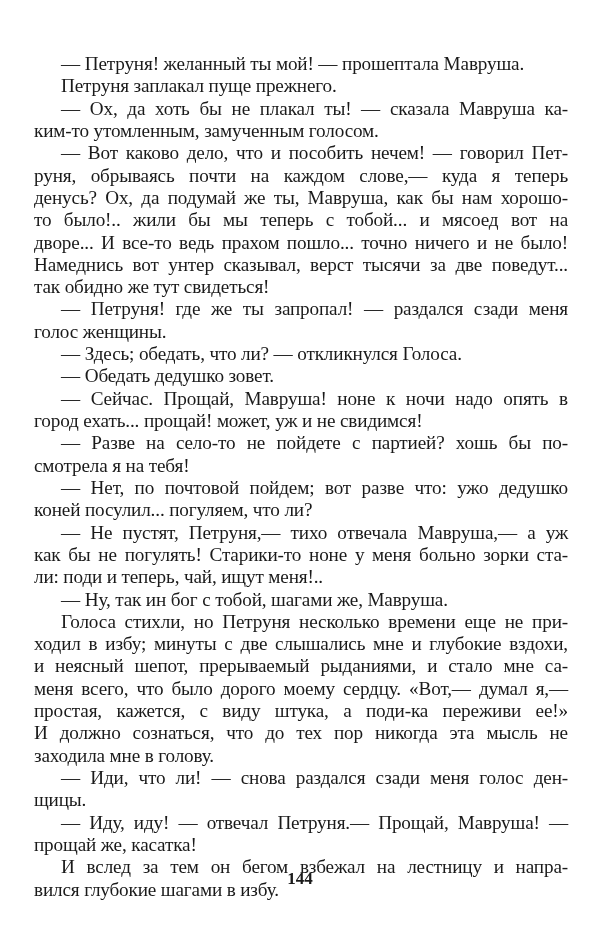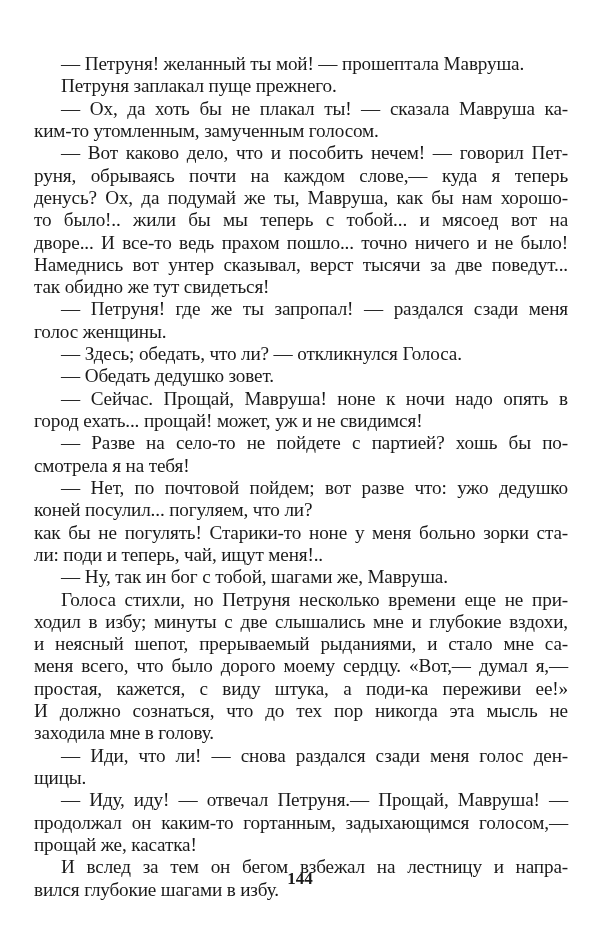--- a/index.html
+++ b/index.html
@@ -40,31 +40,31 @@
     <span class="line indent">— Петруня! где же ты запропал! — раздался сзади меня</span>
     <span class="line last">голос женщины.</span>
     <span class="line indent last">— Здесь; обедать, что ли? — откликнулся Голоса.</span>
     <span class="line indent last">— Обедать дедушко зовет.</span>
     <span class="line indent">— Сейчас. Прощай, Мавруша! ноне к ночи надо опять в</span>
     <span class="line last">город ехать... прощай! может, уж и не свидимся!</span>
     <span class="line indent">— Разве на село-то не пойдете с партией? хошь бы по-</span>
     <span class="line last">смотрела я на тебя!</span>
     <span class="line indent">— Нет, по почтовой пойдем; вот разве что: ужо дедушко</span>
     <span class="line last">коней посулил... погуляем, что ли?</span>
+    <span class="line indent">— Не пустят, Петруня,— тихо отвечала Мавруша,— а уж</span>
     <span class="line">как бы не погулять! Старики-то ноне у меня больно зорки ста-</span>
     <span class="line last">ли: поди и теперь, чай, ищут меня!..</span>
     <span class="line indent last">— Ну, так ин бог с тобой, шагами же, Мавруша.</span>
     <span class="line indent">Голоса стихли, но Петруня несколько времени еще не при-</span>
     <span class="line">ходил в избу; минуты с две слышались мне и глубокие вздохи,</span>
     <span class="line">и неясный шепот, прерываемый рыданиями, и стало мне са-</span>
     <span class="line">меня всего, что было дорого моему сердцу. «Вот,— думал я,—</span>
     <span class="line">простая, кажется, с виду штука, а поди-ка переживи ее!»</span>
     <span class="line">И должно сознаться, что до тех пор никогда эта мысль не</span>
     <span class="line last">заходила мне в голову.</span>
     <span class="line indent">— Иди, что ли! — снова раздался сзади меня голос ден-</span>
     <span class="line last">щицы.</span>
     <span class="line indent">— Иду, иду! — отвечал Петруня.— Прощай, Мавруша! —</span>
-    <span class="line">продолжал он каким-то гортанным, задыхающимся голосом,—</span>
     <span class="line last">прощай же, касатка!</span>
     <span class="line indent">И вслед за тем он бегом взбежал на лестницу и напра-</span>
     <span class="line last">вился глубокие шагами в избу.</span>
   </div>
 <div class="page-number">144</div>
 
 </body></html>

